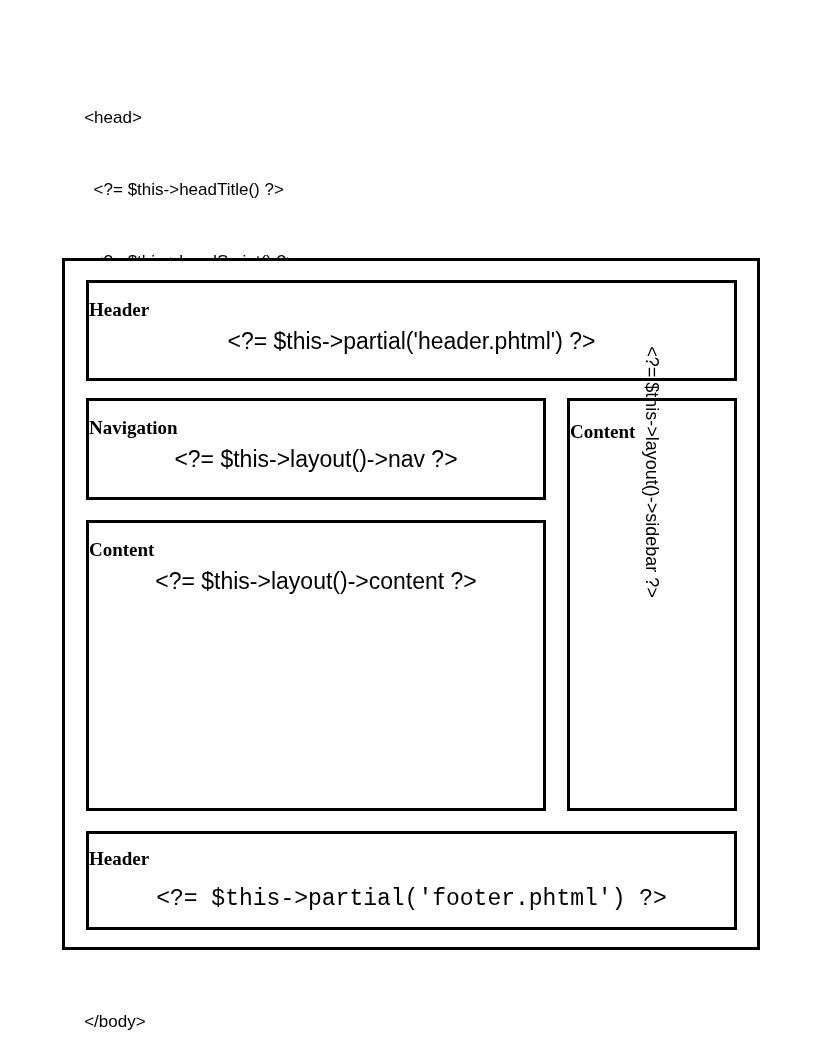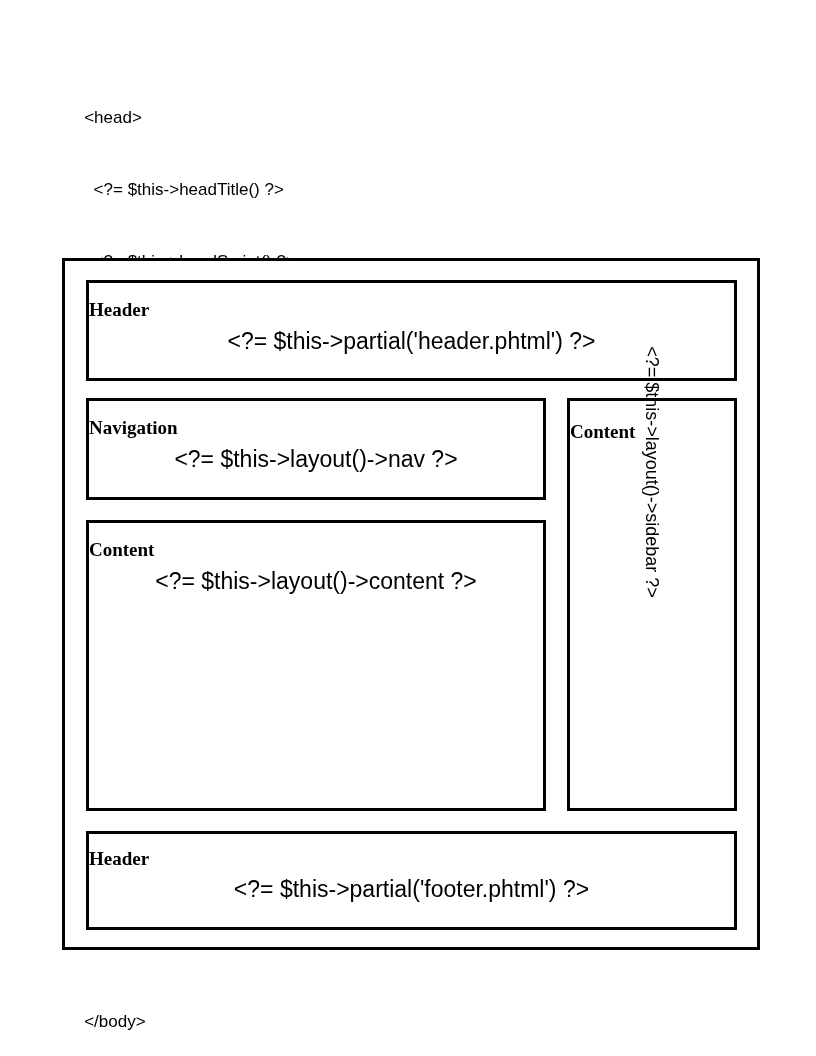--- a/index.html
+++ b/index.html
@@ -131,21 +131,21 @@
   }
 
   
   .region-footer {
     left: 21px;
     top: 570px;
     width: 651px;
     height: 99px;
   }
   .region-footer .region-title { margin-top: 14px; }
-  .region-footer .region-code  { margin-top: 8px; }
+  .region-footer .region-code  { margin-top: 18px; font-family: Liberation Mono, monospace; }
 </style>
 </head>
 <body>
 
 <div class="code-block">
   <span class="code-line">   &lt;head&gt;</span>
   <span class="code-line">     &lt;?= $this-&gt;headTitle() ?&gt;</span>
   <span class="code-line">     &lt;?= $this-&gt;headScript() ?&gt;</span>
   <span class="code-line">     &lt;?= $this-&gt;headStylesheet() ?&gt;</span>
   <span class="code-line">   &lt;/head&gt;</span>

